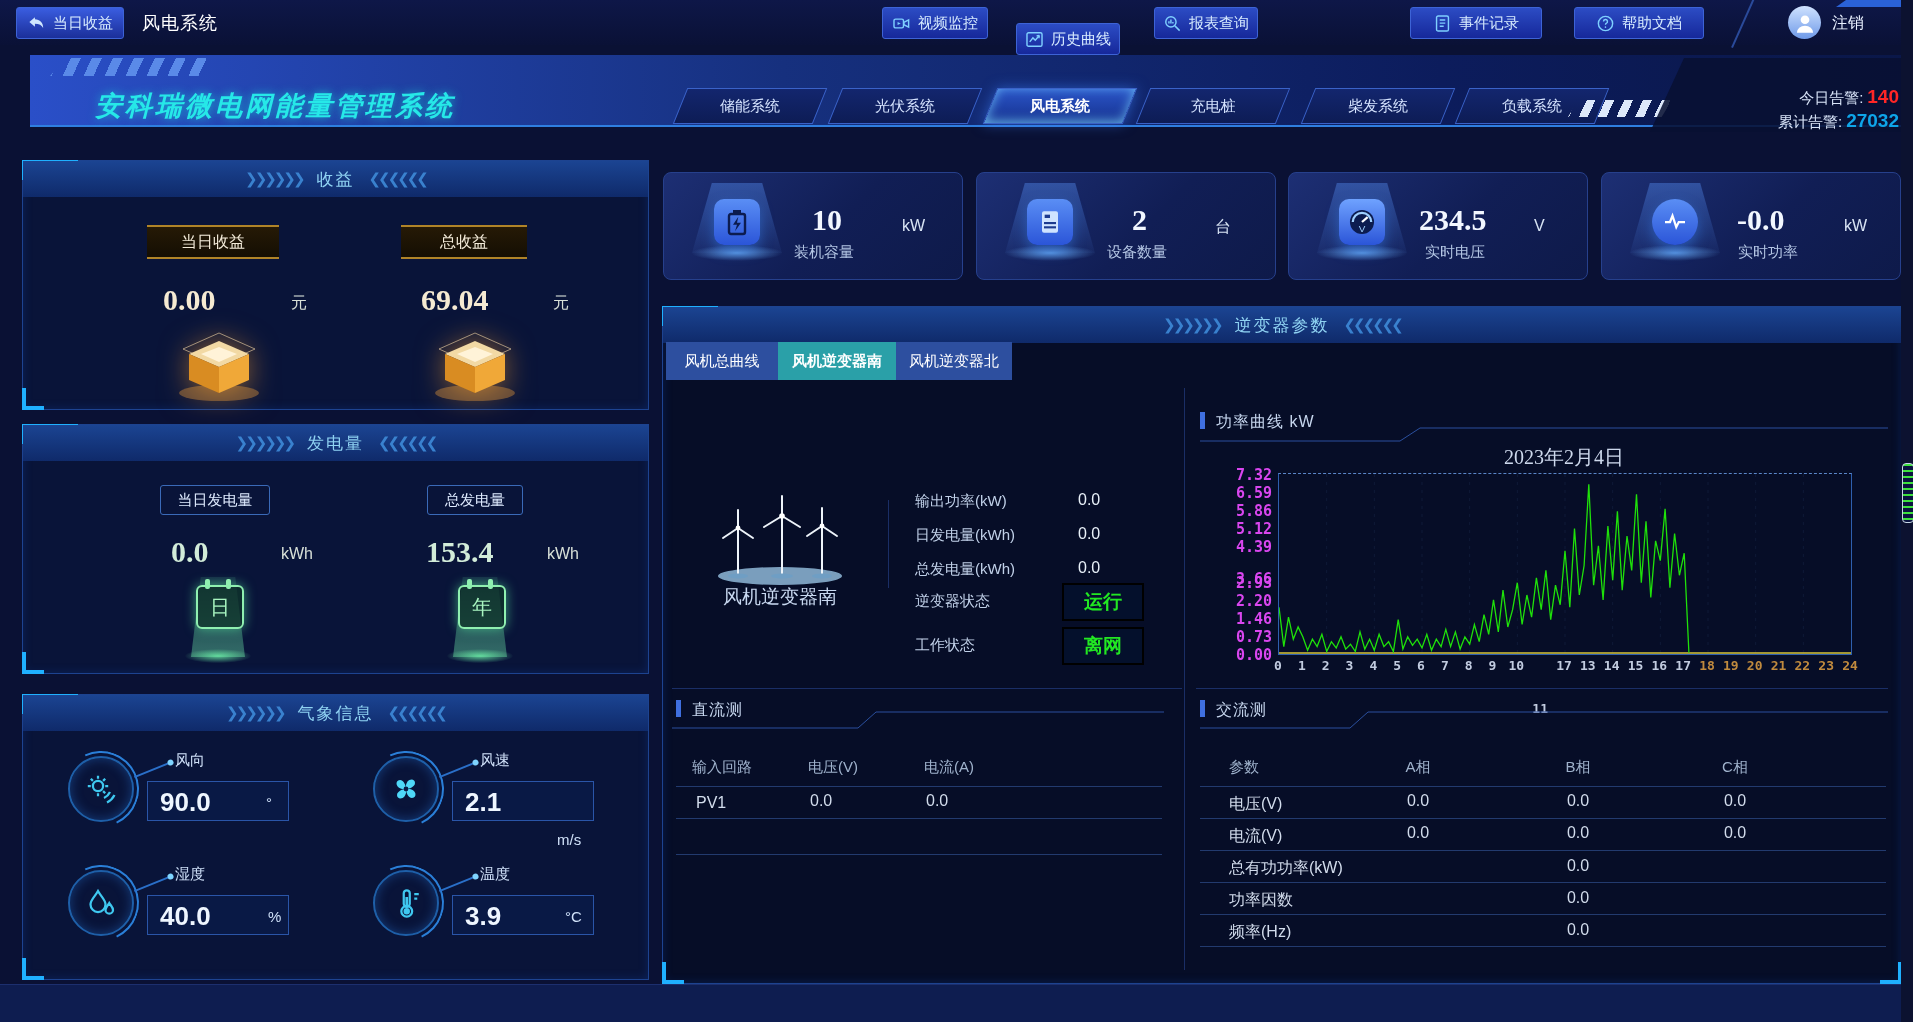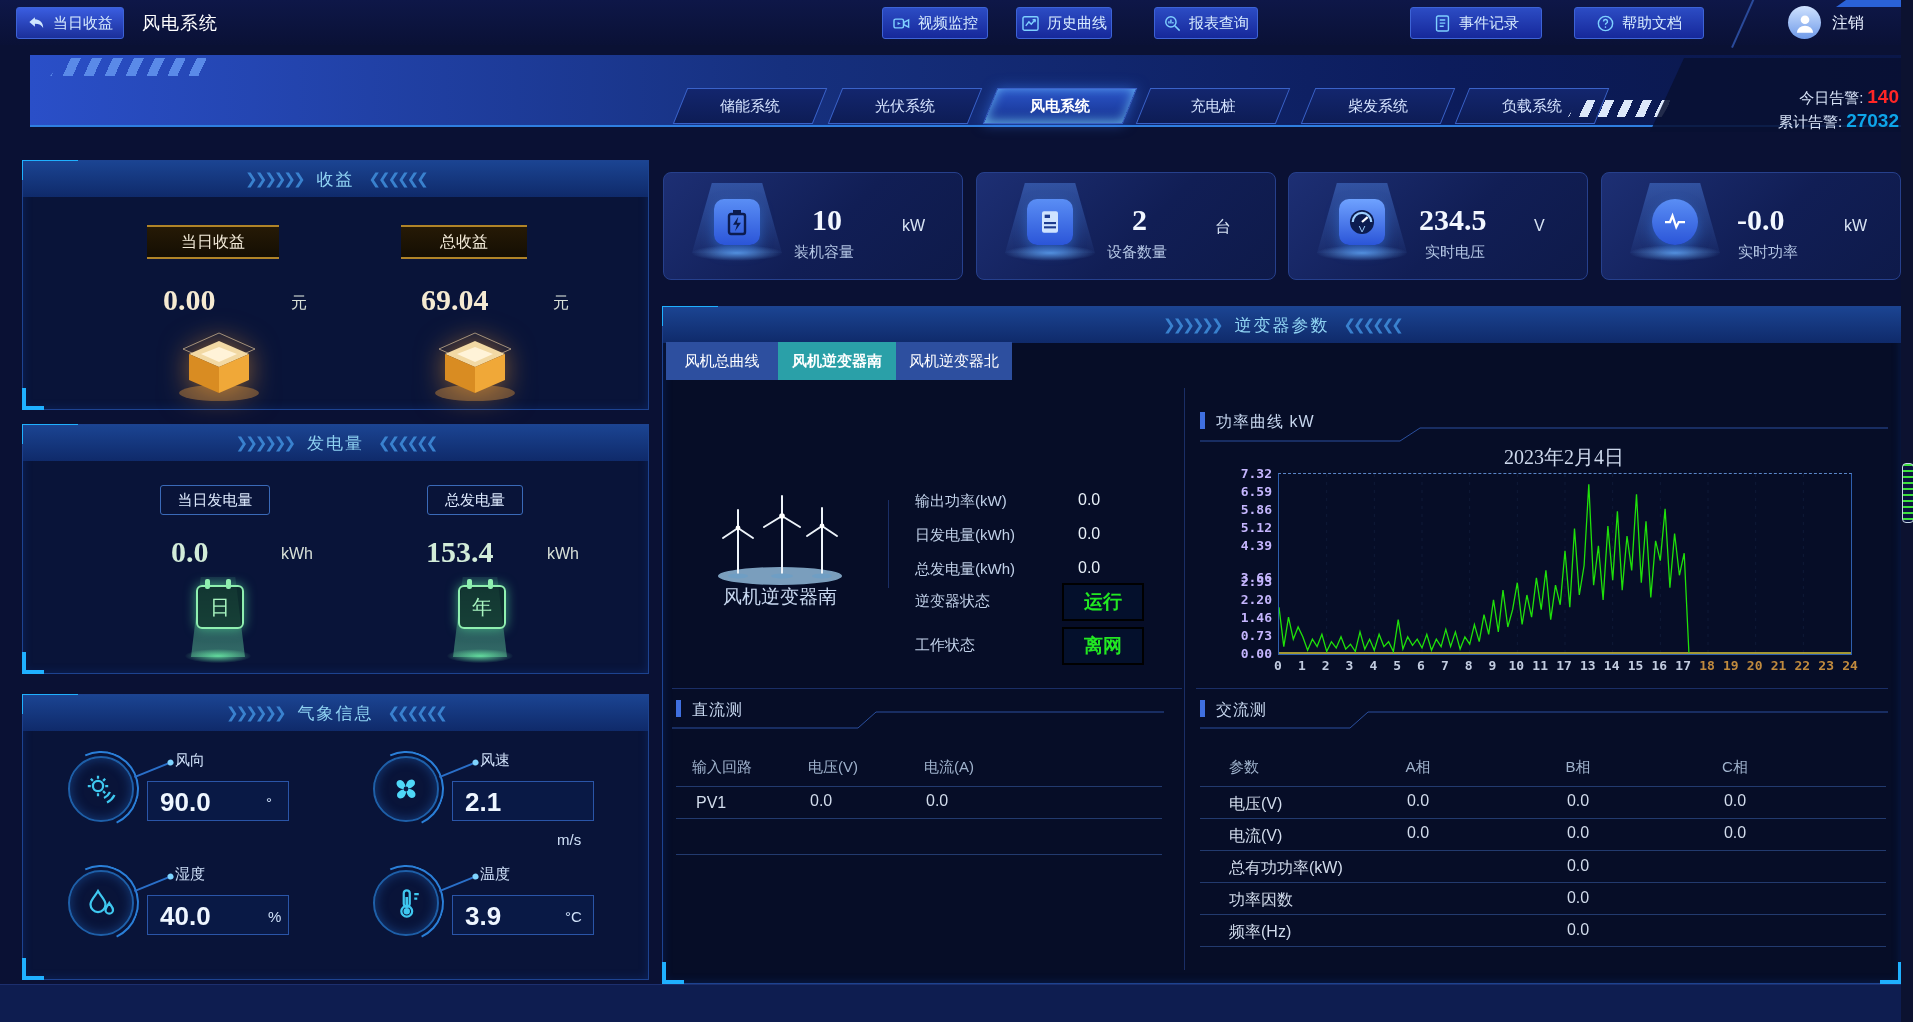--- a/index.html
+++ b/index.html
@@ -93,21 +93,21 @@
   .sec-title{font-size:16px;color:#c6d6ee;letter-spacing:1px;}
   .tbl-h{font-size:15px;color:#9fb2cc;}
   .tbl-c{font-size:16px;color:#d2dcec;}
   .sepline{height:1px;background:#223a6e;}
   .state-box{position:absolute;width:78px;height:34px;border:2px solid #000;background:#04102c;
              display:flex;align-items:center;justify-content:center;font-size:19px;font-weight:bold;color:#22e822;}
   .pa-lbl{position:absolute;font-size:15px;color:#c0d0e8;}
   .pa-val{position:absolute;font-size:16px;color:#e8f0f8;}
   
   #chart-plot{left:1278px;top:473px;width:572px;height:180px;border:1px solid #2e5fae;border-top:1px dashed #5a86c8;box-sizing:content-box;}
-  #y-ticks span{position:absolute;right:0;font-family:"DejaVu Sans Mono",monospace;font-size:13px;font-weight:bold;color:#c4b5fd;}
+  #y-ticks span{position:absolute;right:0;font-family:"DejaVu Sans Mono",monospace;font-size:15px;font-weight:bold;color:#d946ef;}
   #x-ticks span{position:absolute;width:22px;text-align:center;font-family:"DejaVu Sans Mono",monospace;font-size:13px;font-weight:bold;color:#c2cce0;}
   #x-ticks span.warn{color:#c08a3e;}
   
   #scroll-track{left:1901px;top:0;width:12px;height:1022px;background:#0c1230;}
   #scroll-thumb{left:1902px;top:463px;width:10px;height:58px;border:1px solid #c8d8e8;border-radius:4px;background:
       repeating-linear-gradient(180deg,#3de03d 0 2px,#0a1440 2px 6px);cursor:pointer;}
   #bottom-strip{left:0;top:984px;width:1913px;height:38px;background:#0e1d50;border-top:1px solid #1c2f6e;}
   .vline{width:1px;background:#1a2e66;}
   .hline{height:1px;background:#1a2e66;}
 </style>
@@ -126,21 +126,21 @@
     <div class="abs pgtitle">风电系统</div>
 
     <div class="abs tb-btn" style="left:882px;width:106px;">
       <svg viewBox="0 0 24 24" fill="none" stroke="#7fd0ff" stroke-width="1.8">
           <rect x="2.5" y="6.5" width="12" height="11" rx="2"></rect>
           <path d="M15 10.5 l6-3 v9 l-6-3 z"></path>
           <path d="M7 10 l4 2 -4 2 z" fill="#7fd0ff" stroke="none"></path>
         </svg>
       <span>视频监控</span>
     </div>
-    <div class="abs tb-btn" style="left:1016px;width:96px;">
+    <div class="abs tb-btn" style="left:1016px;width:104px;margin-top:16px;">
       <svg viewBox="0 0 24 24" fill="none" stroke="#7fd0ff" stroke-width="1.8">
           <rect x="2.5" y="3.5" width="19" height="17" rx="2"></rect>
           <polyline points="6 15 10 10 13 13 18 7"></polyline>
           <path d="M18 7 l-3.4 .4 M18 7 l-.4 3.4"></path>
         </svg>
       <span>历史曲线</span>
     </div>
     <div class="abs tb-btn" style="left:1154px;width:104px;">
       <svg viewBox="0 0 24 24" fill="none" stroke="#7fd0ff" stroke-width="1.8">
           <circle cx="10" cy="10" r="6.5"></circle>
@@ -172,20 +172,21 @@
           <path d="M4.5 21 a7.5 6.5 0 0 1 15 0 z" fill="#ffffff"></path>
         </svg>
     </div>
     <div id="logout" class="abs">注销</div>
     <div id="corner-notch" class="abs"></div>
   </div>
 
   <div id="banner" class="abs">
     <div class="abs stripes-l" style="left:20px;top:3px;"></div>
   </div>
+  <div id="brand" class="abs">安科瑞微电网能量管理系统</div>
 
   <div class="abs sys-tab" style="left:680px;"><div class="skew"></div><span class="lbl">储能系统</span></div>
   <div class="abs sys-tab" style="left:835px;"><div class="skew"></div><span class="lbl">光伏系统</span></div>
   <div class="abs sys-tab active" style="left:990px;"><div class="skew"></div><span class="lbl">风电系统</span></div>
   <div class="abs sys-tab" style="left:1143px;"><div class="skew"></div><span class="lbl">充电桩</span></div>
   <div class="abs sys-tab" style="left:1308px;"><div class="skew"></div><span class="lbl">柴发系统</span></div>
   <div class="abs sys-tab" style="left:1462px;"><div class="skew"></div><span class="lbl">负载系统</span></div>
   <div class="abs stripes-r"></div>
 
   <div id="alert-zone" class="abs">
@@ -478,21 +479,21 @@
       <span style="left: 12.8333px;">1</span>
       <span style="left: 36.6667px;">2</span>
       <span style="left: 60.5px;">3</span>
       <span style="left: 84.3333px;">4</span>
       <span style="left: 108.167px;">5</span>
       <span style="left: 132px;">6</span>
       <span style="left: 155.833px;">7</span>
       <span style="left: 179.667px;">8</span>
       <span style="left: 203.5px;">9</span>
       <span style="left: 227.333px;">10</span>
-      <span style="left: 251.167px;">11</span>
+      <span style="left: 251.167px; margin-top: 43px;">11</span>
       <span style="left: 275px;">17</span>
       <span style="left: 298.833px;">13</span>
       <span style="left: 322.667px;">14</span>
       <span style="left: 346.5px;">15</span>
       <span style="left: 370.333px;">16</span>
       <span style="left: 394.167px;">17</span>
       <span class="warn" style="left: 418px;">18</span>
       <span class="warn" style="left: 441.833px;">19</span>
       <span class="warn" style="left: 465.667px;">20</span>
       <span class="warn" style="left: 489.5px;">21</span>

